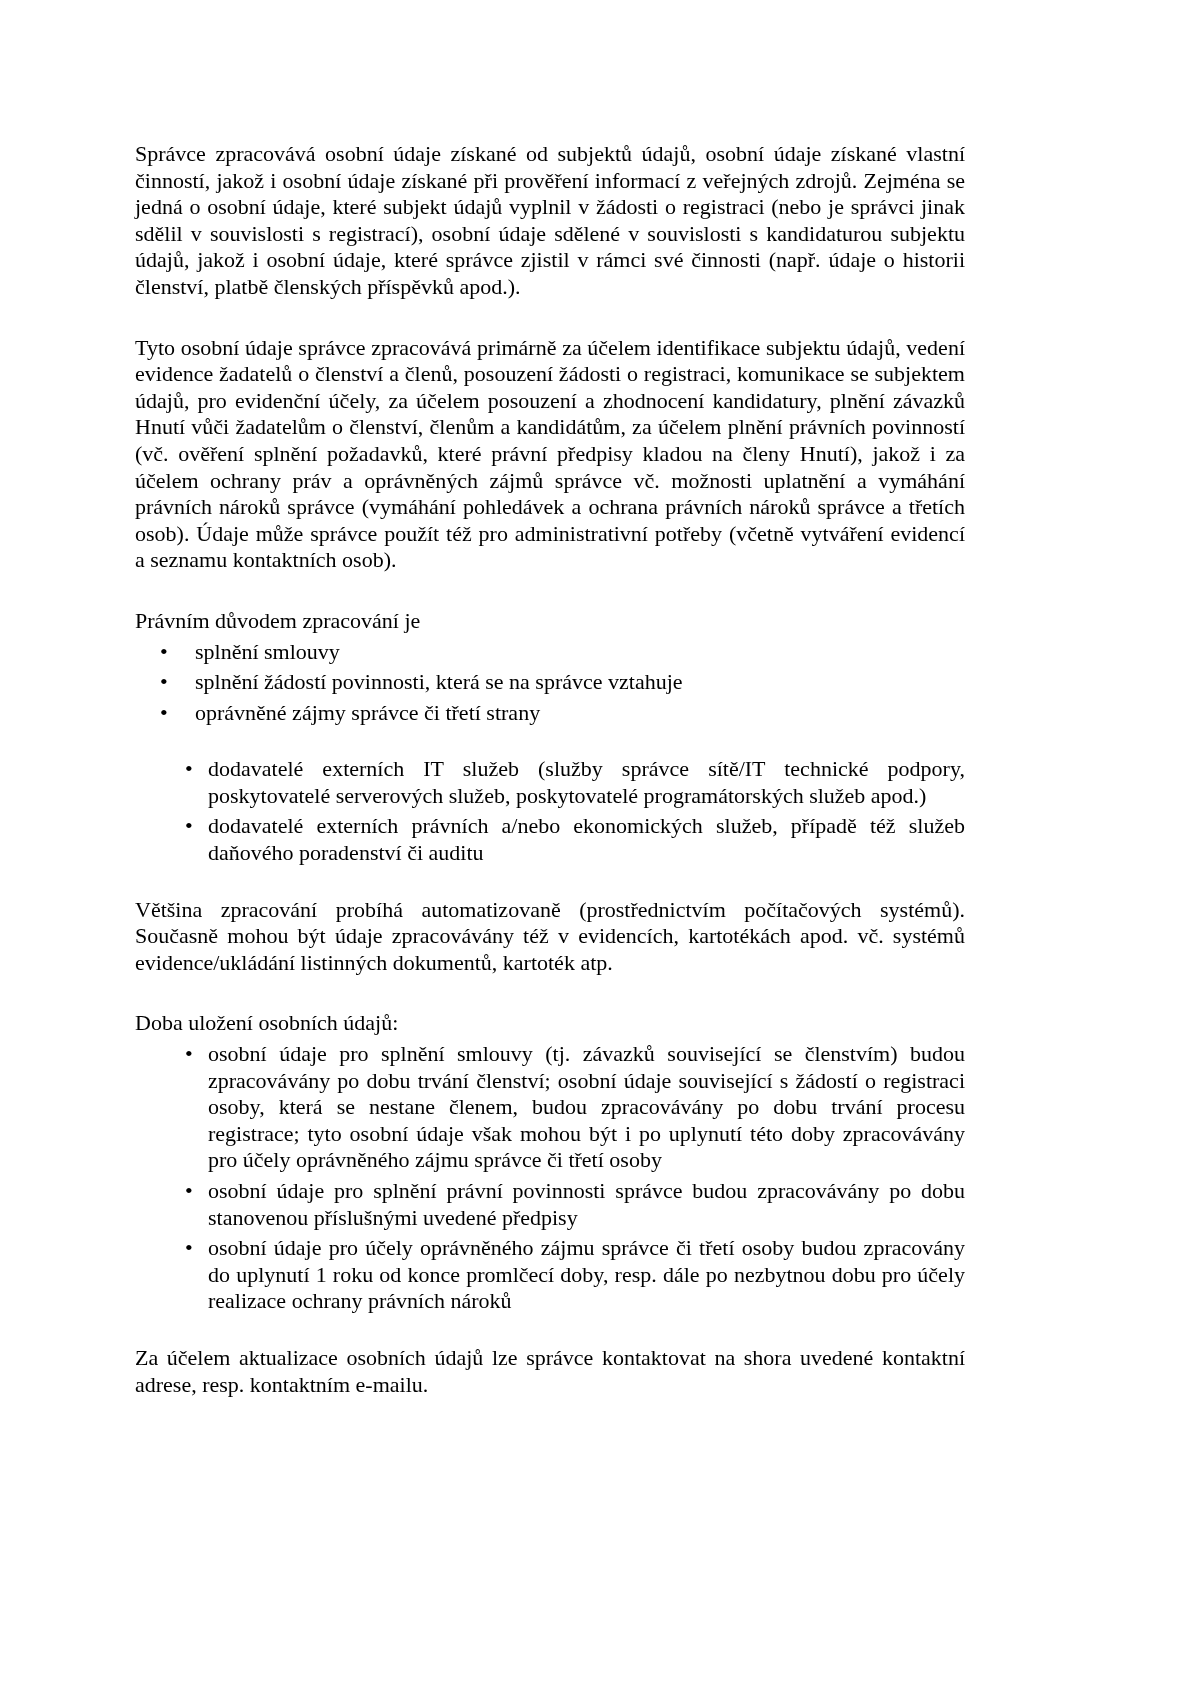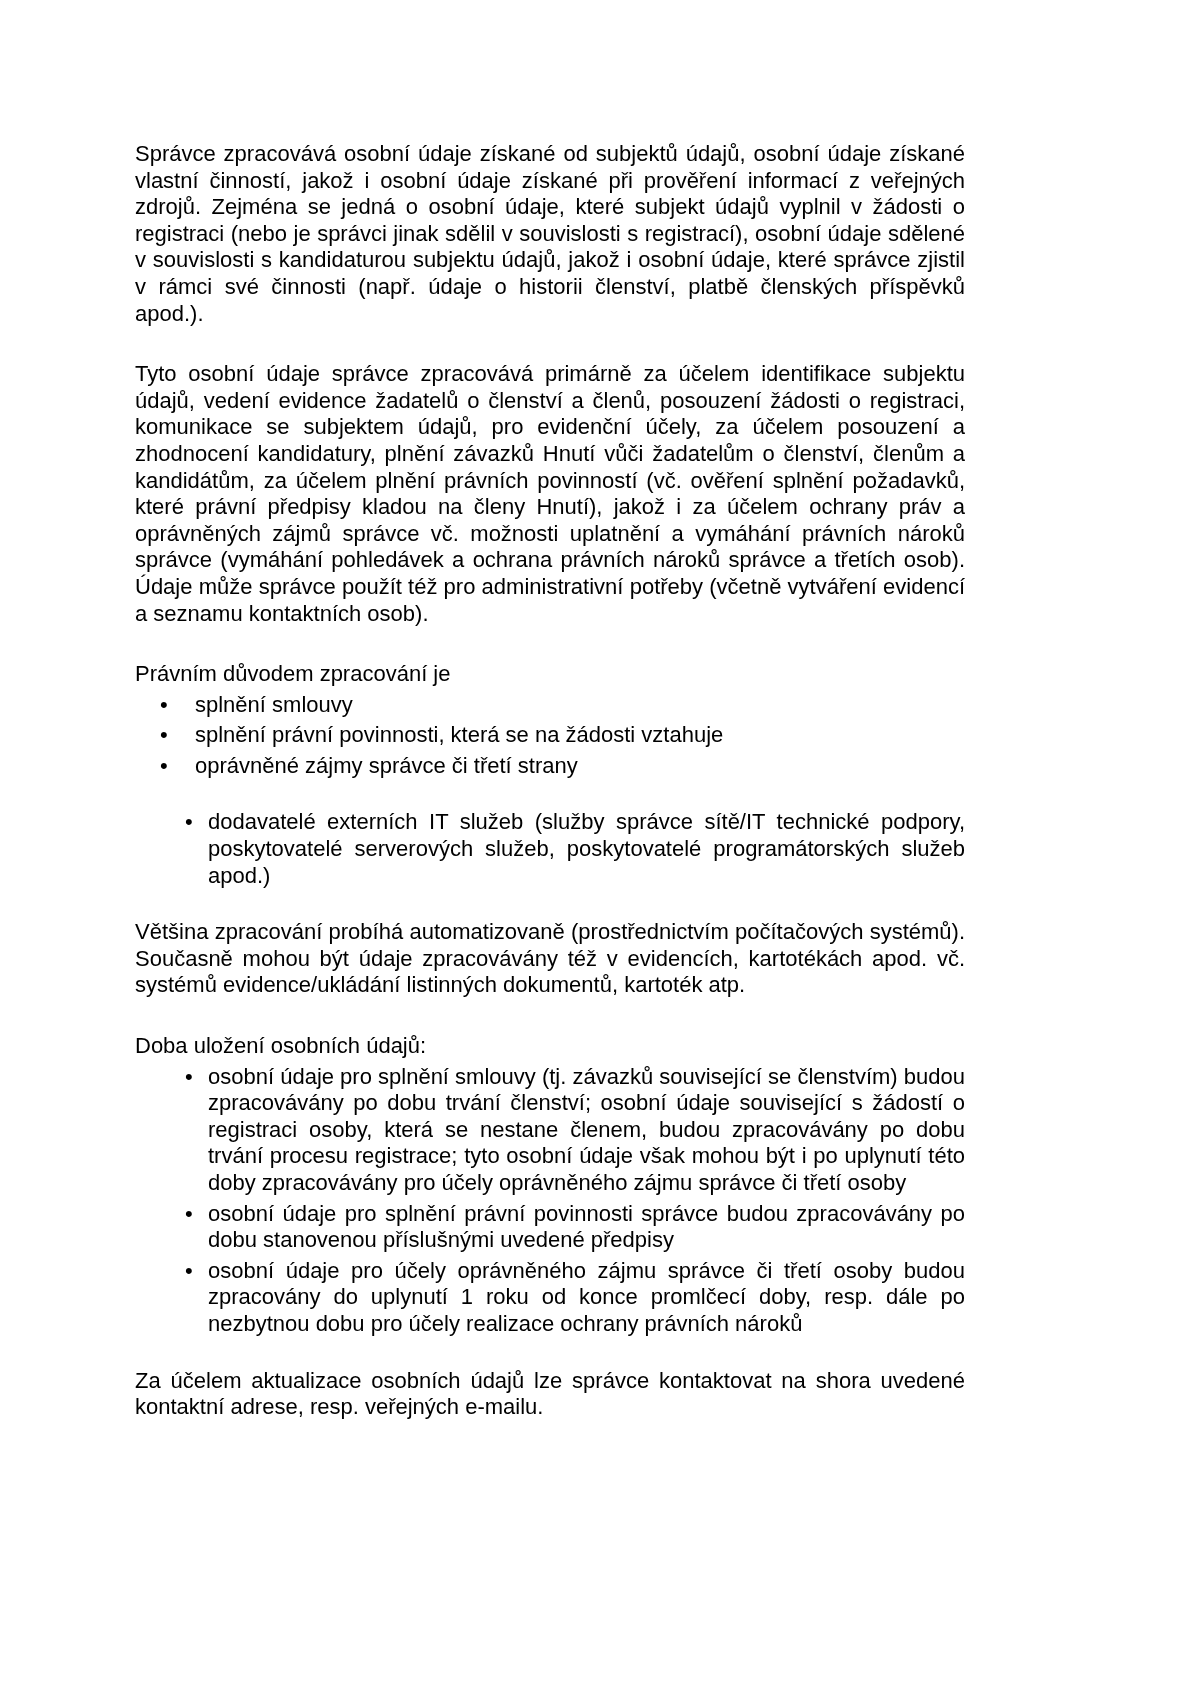--- a/index.html
+++ b/index.html
@@ -8,21 +8,21 @@
     background: #ffffff;
   }
   .page {
     position: relative;
     width: 1100px;
     height: 1683px;
     box-sizing: border-box;
     padding: 141px 135px 0 135px;
     background: #ffffff;
     color: #000000;
-    font-family: Liberation Sans, sans-serif;
+    font-family: Liberation Serif, serif;
     font-size: 22px;
     line-height: 26.6px;
     overflow: hidden;
     border-radius: 26px;
   }
   p.body-para {
     margin: 0 0 34px 0;
     text-align: justify;
   }
   p.section-heading {
@@ -63,32 +63,33 @@
 
 <div class="page">
 
   <p class="body-para">Správce zpracovává osobní údaje získané od subjektů údajů, osobní údaje získané vlastní činností, jakož i osobní údaje získané při prověření informací z veřejných zdrojů. Zejména se jedná o osobní údaje, které subjekt údajů vyplnil v žádosti o registraci (nebo je správci jinak sdělil v souvislosti s registrací), osobní údaje sdělené v souvislosti s kandidaturou subjektu údajů, jakož i osobní údaje, které správce zjistil v rámci své činnosti (např. údaje o historii členství, platbě členských příspěvků apod.).</p>
 
   <p class="body-para">Tyto osobní údaje správce zpracovává primárně za účelem identifikace subjektu údajů, vedení evidence žadatelů o členství a členů, posouzení žádosti o registraci, komunikace se subjektem údajů, pro evidenční účely, za účelem posouzení a zhodnocení kandidatury, plnění závazků Hnutí vůči žadatelům o členství, členům a kandidátům, za účelem plnění právních povinností (vč. ověření splnění požadavků, které právní předpisy kladou na členy Hnutí), jakož i za účelem ochrany práv a oprávněných zájmů správce vč. možnosti uplatnění a vymáhání právních nároků správce (vymáhání pohledávek a ochrana právních nároků správce a třetích osob). Údaje může správce použít též pro administrativní potřeby (včetně vytváření evidencí a seznamu kontaktních osob).</p>
 
   <p class="section-heading">Právním důvodem zpracování je</p>
   <ul class="bullet-list indent-1">
     <li>splnění smlouvy</li>
-    <li>splnění právní povinnosti, která se na žádosti vztahuje</li>
+    <li>splnění žádostí povinnosti, která se na správce vztahuje</li>
     <li>oprávněné zájmy správce či třetí strany</li>
   </ul>
 
   <ul class="bullet-list indent-2">
     <li>dodavatelé externích IT služeb (služby správce sítě/IT technické podpory, poskytovatelé serverových služeb, poskytovatelé programátorských služeb apod.)</li>
+    <li>dodavatelé externích právních a/nebo ekonomických služeb, případě též služeb daňového poradenství či auditu</li>
   </ul>
 
   <p class="body-para">Většina zpracování probíhá automatizovaně (prostřednictvím počítačových systémů). Současně mohou být údaje zpracovávány též v evidencích, kartotékách apod. vč. systémů evidence/ukládání listinných dokumentů, kartoték atp.</p>
 
   <p class="section-heading">Doba uložení osobních údajů:</p>
   <ul class="bullet-list indent-2">
     <li>osobní údaje pro splnění smlouvy (tj. závazků související se členstvím) budou zpracovávány po dobu trvání členství; osobní údaje související s žádostí o registraci osoby, která se nestane členem, budou zpracovávány po dobu trvání procesu registrace; tyto osobní údaje však mohou být i po uplynutí této doby zpracovávány pro účely oprávněného zájmu správce či třetí osoby</li>
     <li>osobní údaje pro splnění právní povinnosti správce budou zpracovávány po dobu stanovenou příslušnými uvedené předpisy</li>
     <li>osobní údaje pro účely oprávněného zájmu správce či třetí osoby budou zpracovány do uplynutí 1 roku od konce promlčecí doby, resp. dále po nezbytnou dobu pro účely realizace ochrany právních nároků</li>
   </ul>
 
-  <p class="last-para">Za účelem aktualizace osobních údajů lze správce kontaktovat na shora uvedené kontaktní adrese, resp. veřejných e-mailu.</p>
+  <p class="last-para">Za účelem aktualizace osobních údajů lze správce kontaktovat na shora uvedené kontaktní adrese, resp. kontaktním e-mailu.</p>
 
 </div>
 
 </body></html>

